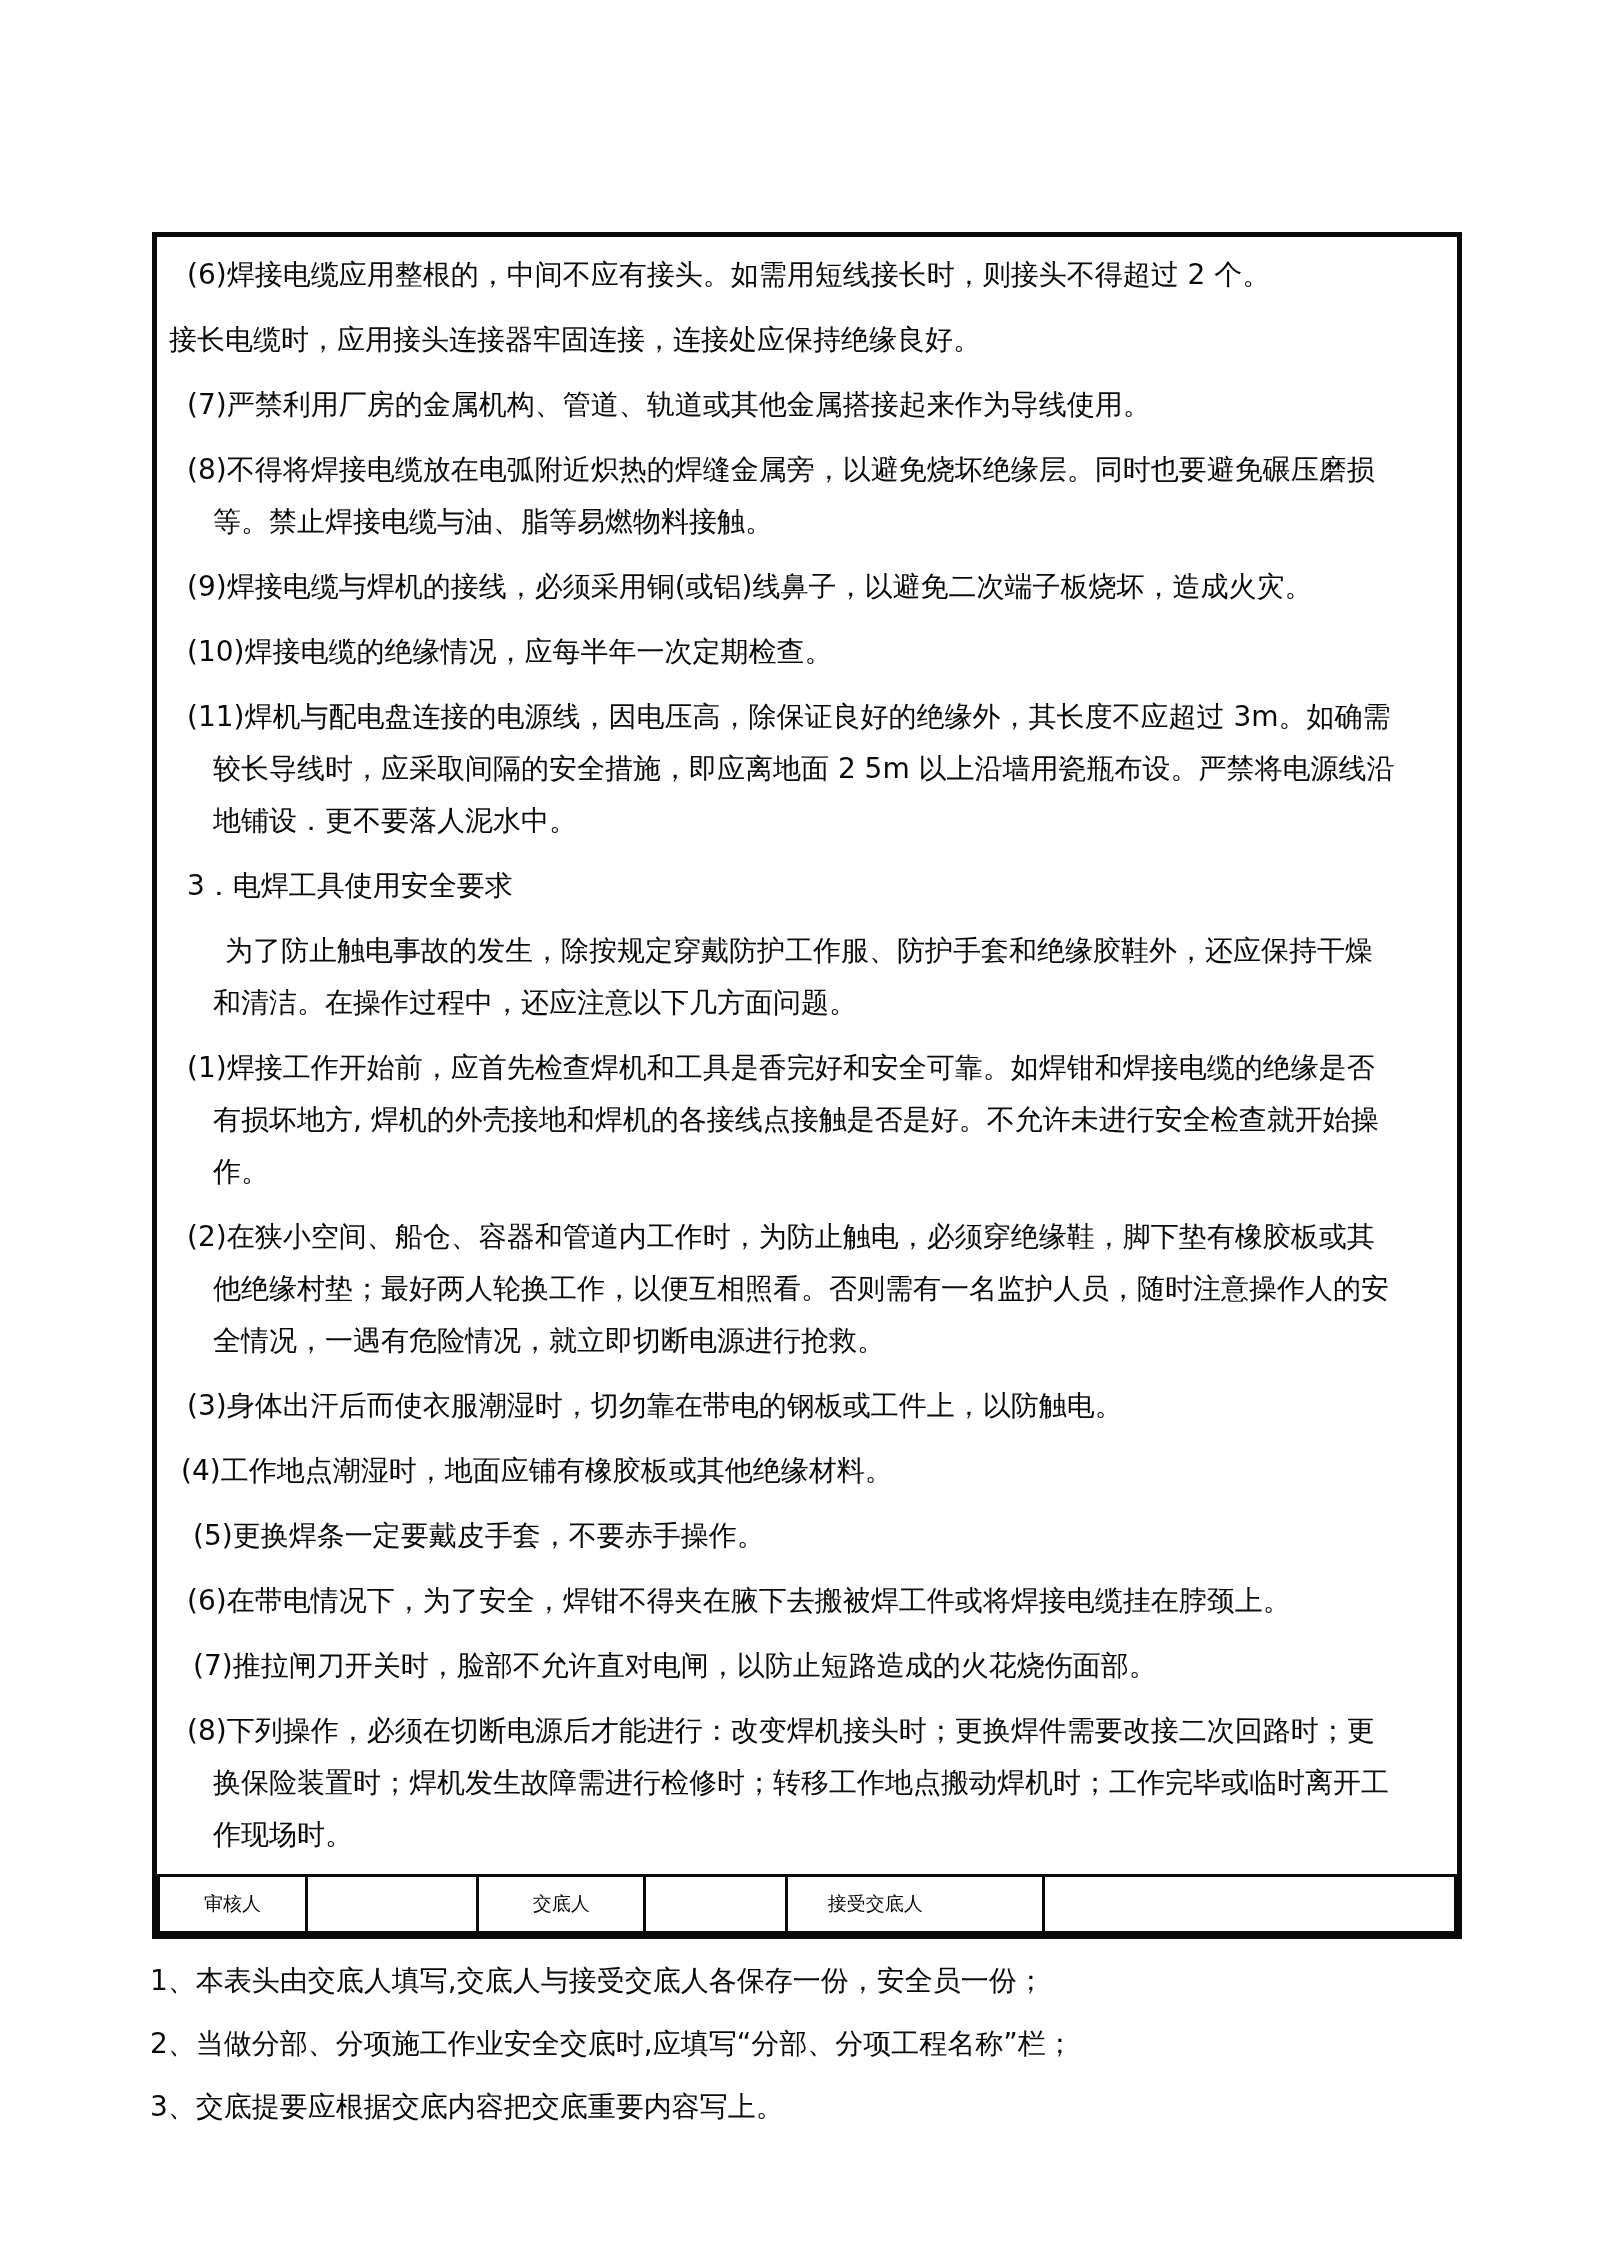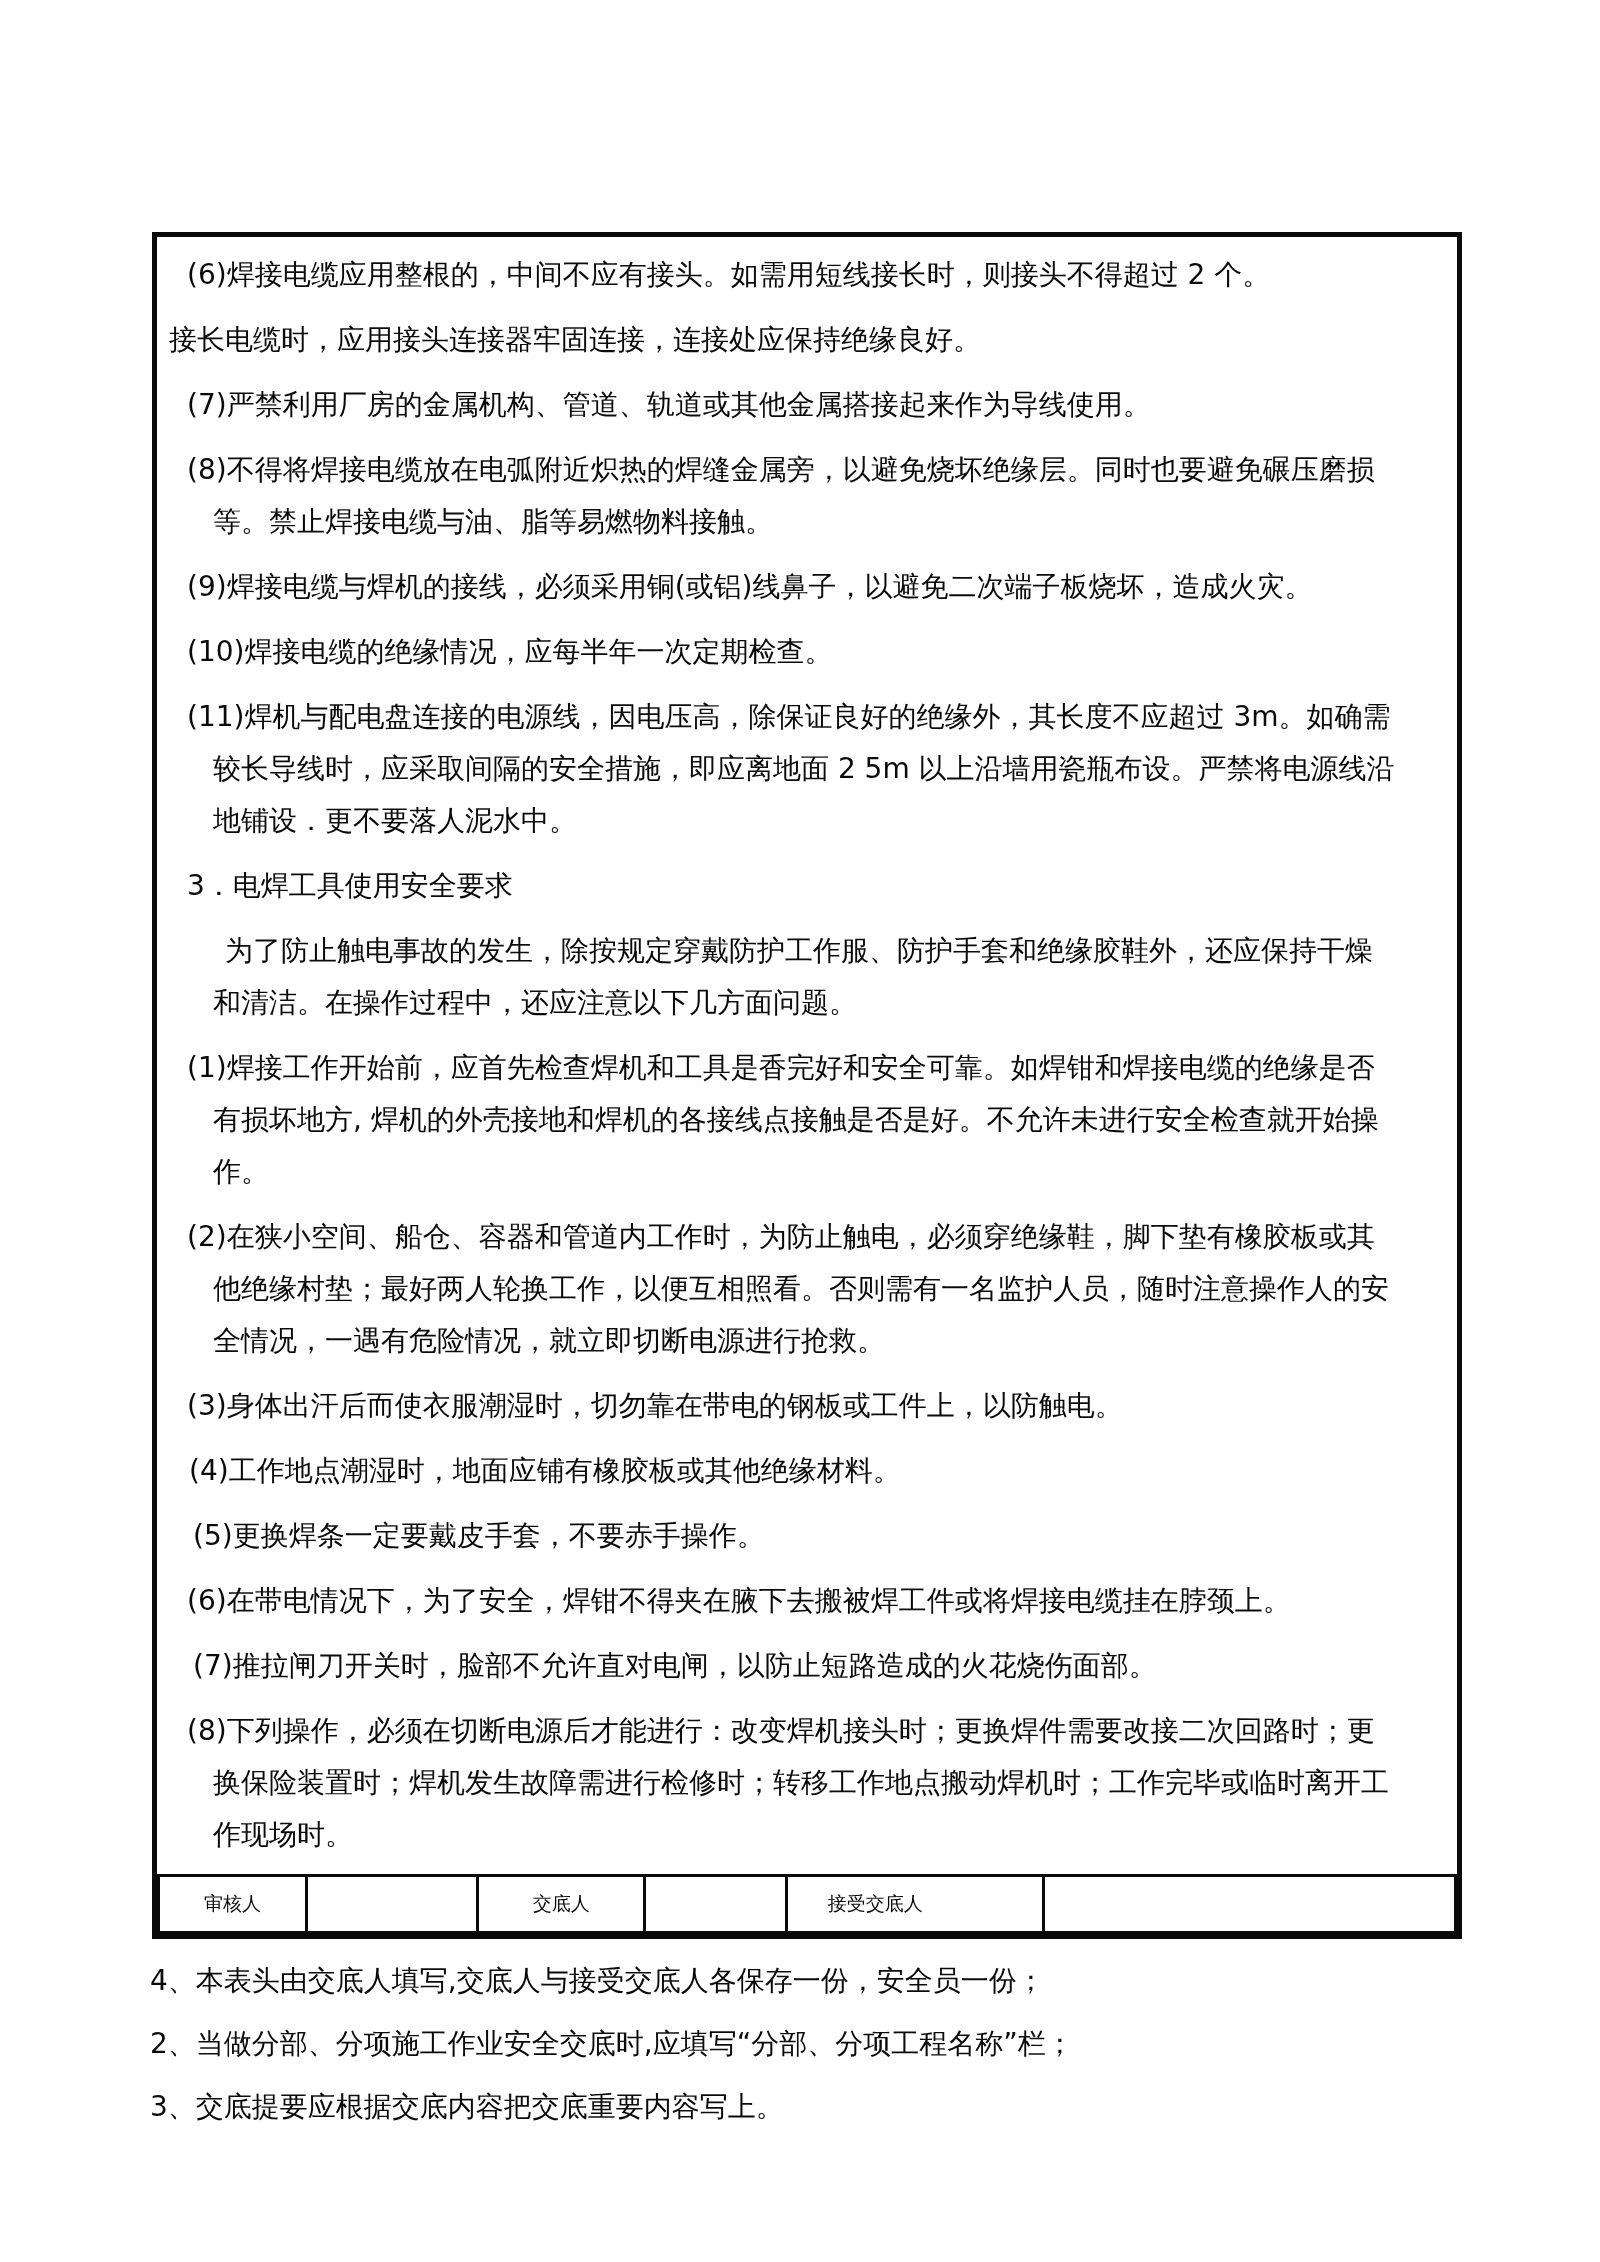--- a/index.html
+++ b/index.html
@@ -30,21 +30,21 @@
   }
   .para { margin: 0 0 13px 0; }
   .ln {
     line-height: 52px;
     padding-left: 30px;
     white-space: nowrap;
   }
   .ln-hang  { padding-left: 56px; }
   .ln-flush { padding-left: 12px; }
   .ln-deep  { padding-left: 68px; }
-  .ln-sm    { padding-left: 32px; }
+  .ln-sm    { padding-left: 24px; }
   .ln-md    { padding-left: 36px; }
   
   .sig-table {
     width: 100%;
     border-collapse: collapse;
     table-layout: fixed;
     font-size: 19px;
   }
   .sig-table td {
     border: 3px solid #0a0a0a;
@@ -179,21 +179,21 @@
         <td class="lab">交底人</td>
         <td></td>
         <td class="lab-left">接受交底人</td>
         <td></td>
       </tr>
     </tbody>
       </table>
   </div>
 
   <div class="notes">
-    <div class="note">4、本表头由交底人填写,交底人与接受交底人各保存一份，安全员一份；</div>
+    <div class="note">1、本表头由交底人填写,交底人与接受交底人各保存一份，安全员一份；</div>
     <div class="note">2、当做分部、分项施工作业安全交底时,应填写“分部、分项工程名称”栏；</div>
     <div class="note">3、交底提要应根据交底内容把交底重要内容写上。</div>
   </div>
 
   <div class="watermark">
     <div class="wm-logo">
       <span class="wm-c">C</span>
       <span class="wm-y">y</span>
     </div>
     <div class="wm-text">

